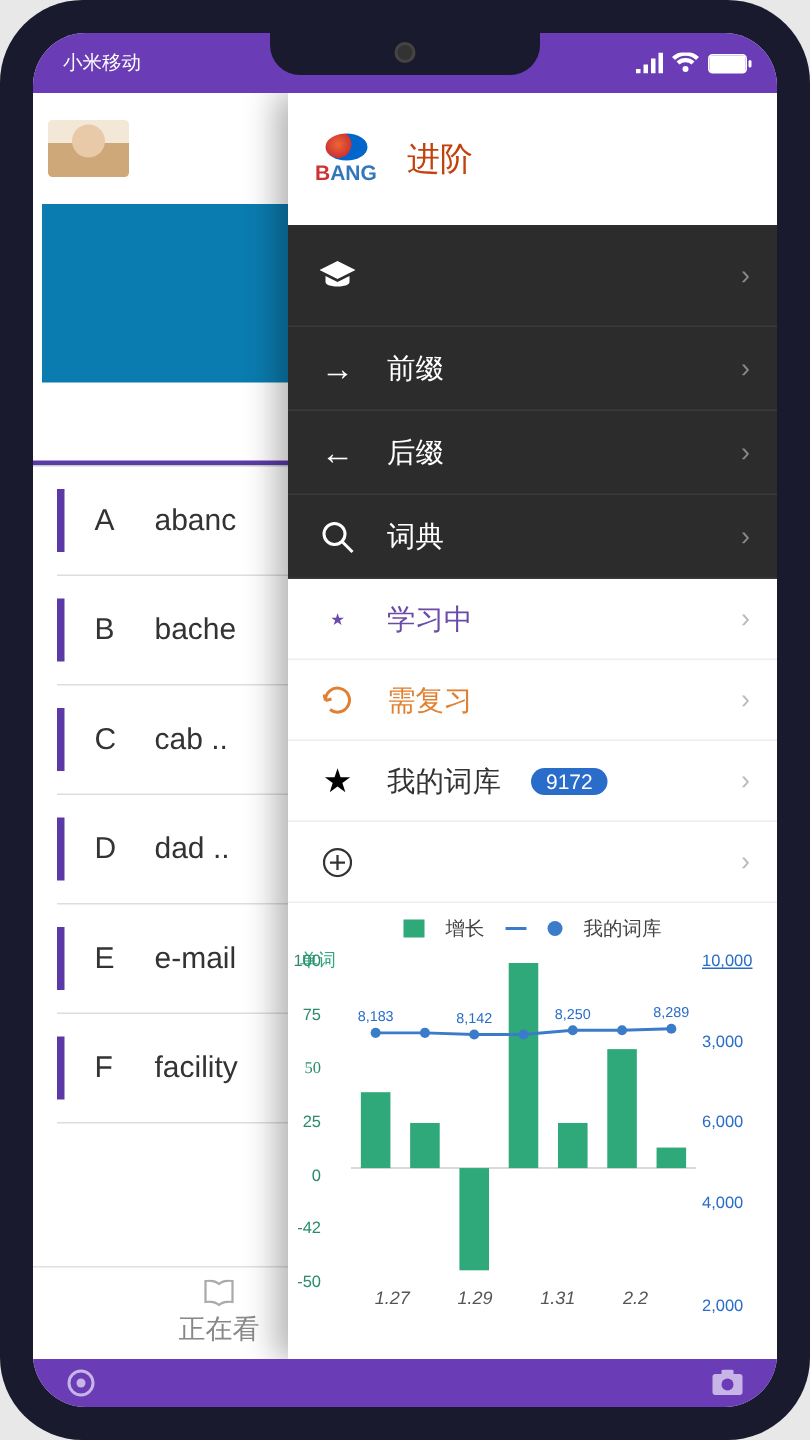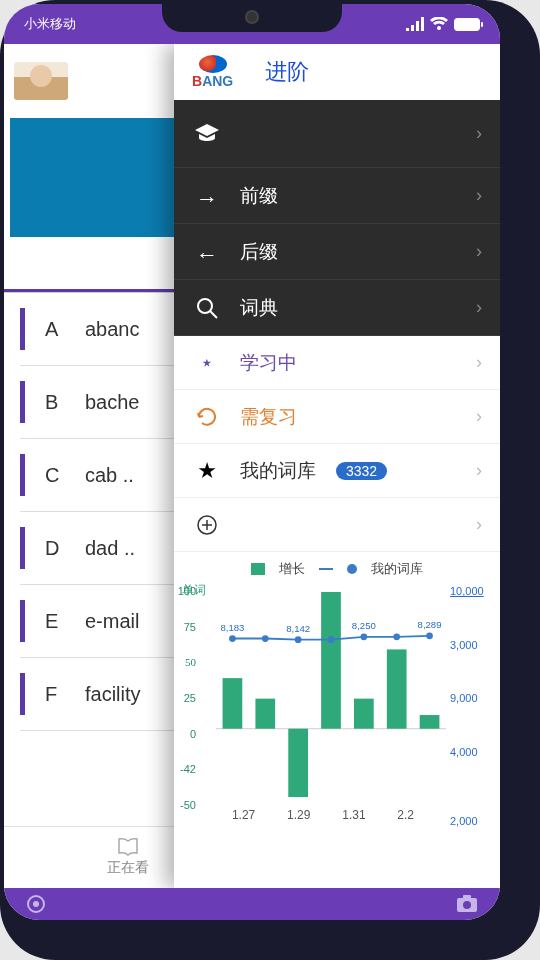--- a/index.html
+++ b/index.html
@@ -1,18 +1,18 @@
 <!DOCTYPE html>
 <html><head>
 <meta charset="utf-8">
 <style>
 * { margin: 0; padding: 0; box-sizing: border-box; }
 body { width: 540px; height: 960px; background: #e8e8e8; font-family: -apple-system, "Helvetica Neue", Arial, sans-serif; }
 
-.phone-frame { width: 540px; height: 960px; background: #1a1a2e; border-radius: 55px; padding: 4px; position: relative; }
+.phone-frame { width: 540px; height: 960px; background: #1a1a2e; border-radius: 55px; padding: 22px; position: relative; }
 .phone-screen { width: 496px; height: 916px; background: #fff; border-radius: 35px; overflow: hidden; position: relative; }
 .notch { position: absolute; top: 0; left: 50%; transform: translateX(-50%); width: 180px; height: 28px; background: #1a1a2e; border-radius: 0 0 20px 20px; z-index: 100; }
 .notch-cam { width: 14px; height: 14px; border-radius: 50%; background: #333; border: 2px solid #444; position: absolute; left: 50%; top: 6px; transform: translateX(-50%); }
 
 .statusbar { height: 40px; background: #6a3cb5; display: flex; align-items: center; justify-content: space-between; padding: 0 20px; color: #fff; font-size: 13px; }
 .statusbar-right { display: flex; gap: 6px; align-items: center; }
 .sig-icon, .wifi-icon { width: 18px; height: 14px; }
 .batt-icon { width: 26px; height: 13px; border: 1.5px solid #fff; border-radius: 3px; position: relative; }
 .batt-icon::after { content: ""; position: absolute; right: -4px; top: 3px; width: 2px; height: 5px; background: #fff; border-radius: 1px; }
 .batt-fill { background: #fff; width: 100%; height: 100%; border-radius: 1px; }
@@ -32,30 +32,30 @@
 .card-title { font-size: 26px; margin-top: 8px; }
 .bg-tabs { display: flex; border-bottom: 1px solid #ccc; }
 .bg-tab { flex: 1; text-align: center; padding: 14px 0; color: #5b3aa8; font-size: 18px; border-bottom: 3px solid #5b3aa8; }
 .word-list { }
 .word-row { display: flex; align-items: center; height: 72px; padding: 0 16px; font-size: 20px; color: #333; }
 .word-row .bar { width: 5px; height: 42px; background: #5b3aa8; margin-right: 20px; }
 .word-row .letter { width: 40px; font-weight: 500; }
 .word-sep { height: 1px; background: #ddd; margin-left: 16px; }
 
 .bottom-nav { position: absolute; bottom: 0; left: 0; right: 0; height: 62px; background: #fff; display: flex; border-top: 1px solid #e0e0e0; }
-.nav-item { flex: 1; display: flex; flex-direction: column; align-items: center; justify-content: center; font-size: 14px; color: #888; gap: 3px; }
+.nav-item { flex: 1; display: flex; flex-direction: column; align-items: center; justify-content: center; font-size: 18px; color: #888; gap: 3px; }
 .nav-item.active { color: #2962b8; }
 
 .drawer { position: absolute; right: 0; top: 0; bottom: 0; width: 326px; background: #fff; z-index: 50; box-shadow: -8px 0 20px rgba(0,0,0,0.3); display: flex; flex-direction: column; }
-.drawer-top { height: 56px; display: flex; align-items: center; padding: 0 18px; gap: 32px; }
+.drawer-top { height: 88px; display: flex; align-items: center; padding: 0 18px; gap: 20px; }
 .logo-bang { display: flex; flex-direction: column; align-items: center; font-size: 14px; }
 .logo-bang .globe { width: 28px; height: 18px; background: radial-gradient(circle at 30% 40%, #e63, #c33 40%, #06c 40%); border-radius: 50%; }
 .logo-bang .txt { color: #c33; font-weight: bold; }
 .logo-bang .txt span { color: #37b; }
-.drawer-title { font-size: 22px; color: #1d4ed8; }
+.drawer-title { font-size: 22px; color: #c2410c; }
 
 .dark-menu { background: #2c2c2c; }
 .menu-row { height: 56px; display: flex; align-items: center; padding: 0 20px; color: #fff; font-size: 19px; gap: 20px; border-bottom: 1px solid #3a3a3a; position: relative; }
 .menu-row .chev { position: absolute; right: 18px; color: #888; font-size: 18px; }
 .menu-row.first { height: 68px; font-size: 21px; }
 .mi-icon { width: 26px; display: flex; justify-content: center; font-size: 20px; }
 
 .light-menu { background: #fff; }
 .light-row { height: 54px; display: flex; align-items: center; padding: 0 20px; font-size: 19px; gap: 20px; border-bottom: 1px solid #eee; position: relative; color: #333; }
 .light-row .chev { position: absolute; right: 18px; color: #bbb; font-size: 18px; }
@@ -68,21 +68,21 @@
 .leg-sq { width: 14px; height: 12px; background: #2fa87a; display: inline-block; }
 .leg-dot { width: 10px; height: 10px; background: #3a7cc9; border-radius: 50%; display: inline-block; }
 .leg-line { width: 14px; height: 2px; background: #3a7cc9; display: inline-block; vertical-align: middle; }
 .ylabel-top { position: absolute; left: 8px; top: 30px; font-size: 12px; color: #2fa87a; }
 .plot { position: relative; height: 236px; margin: 14px 4px 0; }
 .y-left { position: absolute; left: 0; top: 0; bottom: 22px; width: 30px; }
 .y-left div, .y-right div { position: absolute; font-size: 11px; color: #2a8c6a; right: 18px; }
 .y-right { position: absolute; right: 0; top: 0; bottom: 22px; width: 42px; }
 .y-right div { color: #2a6cc9; left: 2px; right: auto; }
 .plot-svg { position: absolute; left: 32px; right: 44px; top: 0; bottom: 22px; }
-.x-labels { position: absolute; left: 32px; right: 60px; bottom: 0; height: 20px; display: flex; justify-content: space-around; font-size: 12px; color: #555; }
+.x-labels { position: absolute; left: 32px; right: 60px; bottom: 0; height: 20px; display: flex; justify-content: space-around; font-size: 12px; color: #555; font-style: italic; }
 
 .navbar-bottom { height: 32px; background: #6a3cb5; display: flex; align-items: center; justify-content: space-between; padding: 0 22px; color: #c8b5e8; }
 </style>
 </head>
 <body>
 
 <div class="phone-frame">
   <div class="phone-screen">
     <div class="notch">
         <div class="notch-cam"></div>
@@ -231,21 +231,21 @@
                 </svg>
               </span>
               <span>需复习</span>
               <span class="chev">›</span>
             </div>
             <div class="light-row ">
               <span class="mi-icon">
                 <span style="color:#000;font-size:22px">★</span>
               </span>
               <span>我的词库</span>
-              <span class="badge">3332</span>
+              <span class="badge">9172</span>
               <span class="chev">›</span>
             </div>
             <div class="light-row ">
               <span class="mi-icon">
                 <svg width="20" height="20" viewBox="0 0 20 20">
                   <circle cx="10" cy="10" r="9" fill="none" stroke="#333" stroke-width="1.5"></circle>
                   <line x1="10" y1="5" x2="10" y2="15" stroke="#333" stroke-width="1.5"></line>
                   <line x1="5" y1="10" x2="15" y2="10" stroke="#333" stroke-width="1.5"></line>
                 </svg>
               </span>
@@ -268,21 +268,21 @@
                 <div style="top: 28.6667px;">75</div>
                 <div style="top: 64.3333px; font-family: Liberation Serif, serif;">50</div>
                 <div style="top: 100px;">25</div>
                 <div style="top: 135.667px;">0</div>
                 <div style="top: 171.333px;">-42</div>
                 <div style="top: 207px;">-50</div>
               </div>
             <div class="y-right" id="y-right">
                 <div style="top: -7px; text-decoration: underline;">10,000</div>
                 <div style="top: 46.5px;">3,000</div>
-                <div style="top: 100px;">9,000</div>
+                <div style="top: 100px;">6,000</div>
                 <div style="top: 153.5px;">4,000</div>
                 <div style="top: 223px;">2,000</div>
               </div>
             <svg class="plot-svg" id="plot-svg" preserveAspectRatio="none" viewBox="0 0 240 214">
                 <line x1="0" y1="142.66666666666669" x2="240" y2="142.66666666666669" stroke="#ccc" stroke-width="1"></line>
                 <rect x="6.857142857142858" y="89.88000000000001" width="20.57142857142857" height="52.786666666666676" fill="#2fa87a"></rect>
                 <rect x="41.142857142857146" y="111.28" width="20.57142857142857" height="31.386666666666684" fill="#2fa87a"></rect>
                 <rect x="75.42857142857142" y="142.66666666666669" width="20.57142857142857" height="71.33333333333331" fill="#2fa87a"></rect>
                 <rect x="109.71428571428572" y="0" width="20.57142857142857" height="142.66666666666669" fill="#2fa87a"></rect>
                 <rect x="144" y="111.28" width="20.57142857142857" height="31.386666666666684" fill="#2fa87a"></rect>

